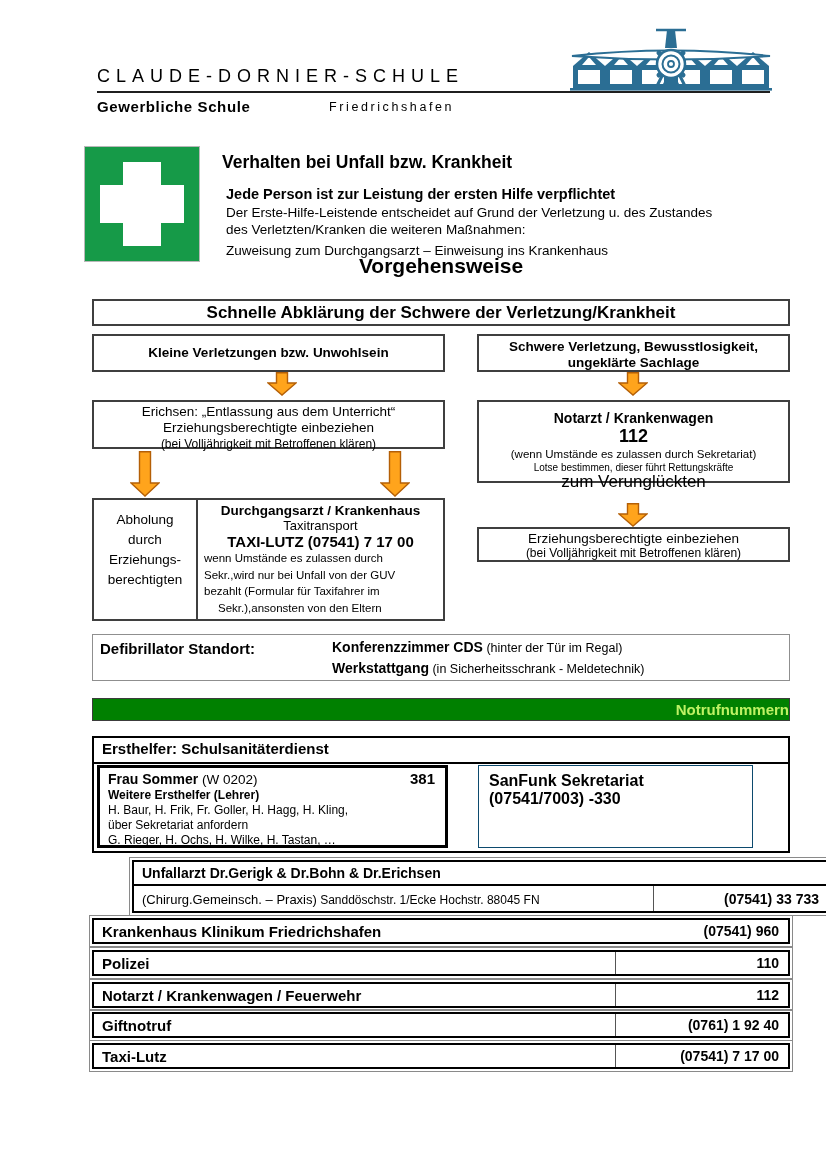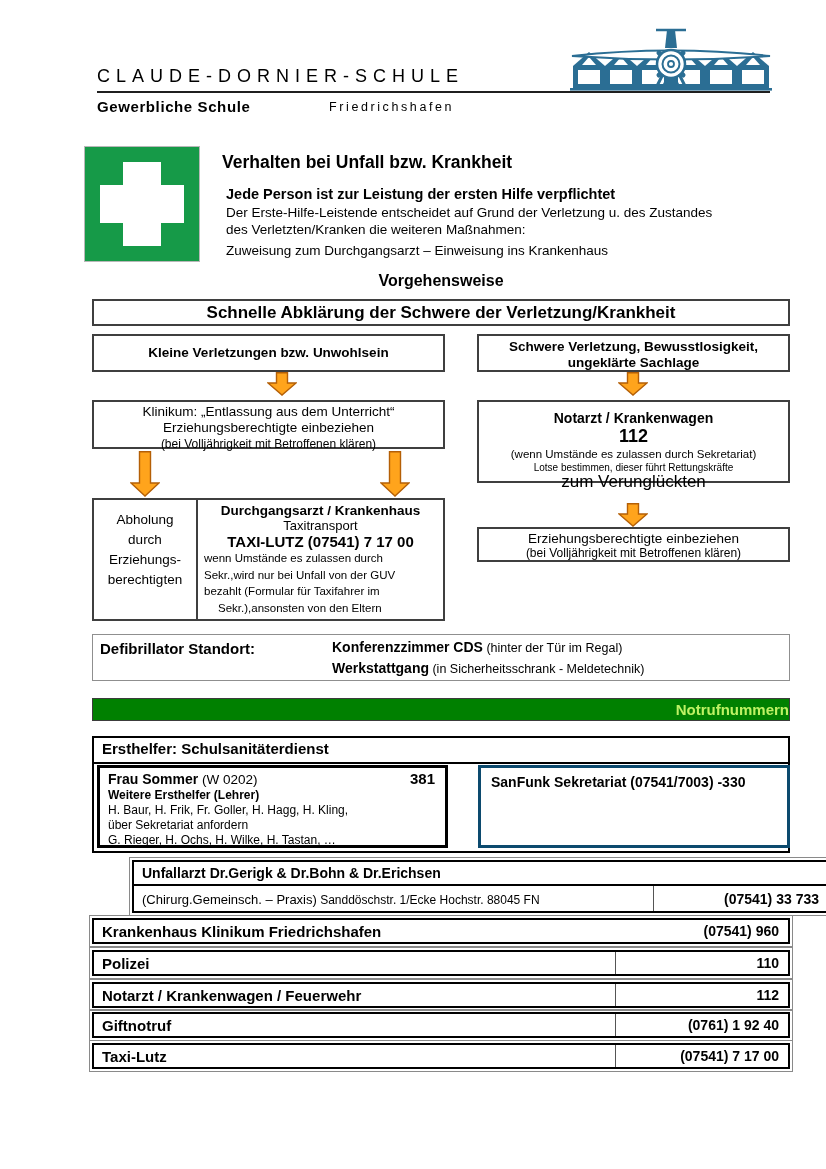--- a/index.html
+++ b/index.html
@@ -77,40 +77,40 @@
     <div class="bar" style="left:38px;top:15px;width:38px;height:84px;"></div>
     <div class="bar" style="left:15px;top:38px;width:84px;height:38px;"></div>
   </div>
 
   <div class="abs b" style="left:222px;top:152px;font-size:17.5px;">Verhalten bei Unfall bzw. Krankheit</div>
   <div class="abs b" style="left:226px;top:186px;font-size:14.5px;">Jede Person ist zur Leistung der ersten Hilfe verpflichtet</div>
   <div class="abs" style="left:226px;top:205px;font-size:13.5px;">Der Erste-Hilfe-Leistende entscheidet auf Grund der Verletzung u. des Zustandes</div>
   <div class="abs" style="left:226px;top:222px;font-size:13.5px;">des Verletzten/Kranken die weiteren Maßnahmen:</div>
   <div class="abs" style="left:226px;top:243px;font-size:13.5px;">Zuweisung zum Durchgangsarzt – Einweisung ins Krankenhaus</div>
 
-  <div class="abs ctr b" style="left:92px;top:272px;width:698px;font-size:16px;">Vorgehensweise</div>
+  <div class="abs ctr b" style="left:92px;top:254px;width:698px;font-size:21px;">Vorgehensweise</div>
 
   <div class="fc-box b" style="left:92px;top:299px;width:698px;height:27px;font-size:17px;line-height:23px;">Schnelle Abklärung der Schwere der Verletzung/Krankheit</div>
 
   <div class="fc-box b" style="left:92px;top:334px;width:353px;height:38px;font-size:13.5px;line-height:34px;">Kleine Verletzungen bzw. Unwohlsein</div>
 
   <div class="fc-box b" style="left:477px;top:334px;width:313px;height:38px;font-size:13.5px;line-height:16px;padding-top:3px;">
     <div>Schwere Verletzung, Bewusstlosigkeit,</div>
     <div>ungeklärte Sachlage</div>
   </div>
 
   <svg class="abs" style="left:267px;top:372px;" width="30" height="24" viewBox="0 0 30 24">
     <polygon points="9.5,0.8 20.5,0.8 20.5,11 29,11 15,23 1,11 9.5,11" fill="var(--arrow_fill,#ffa41c)" stroke="var(--arrow_stroke,#b45f06)" stroke-width="1.4"></polygon>
   </svg>
   <svg class="abs" style="left:618px;top:372px;" width="30" height="24" viewBox="0 0 30 24">
     <polygon points="9.5,0.8 20.5,0.8 20.5,11 29,11 15,23 1,11 9.5,11" fill="var(--arrow_fill,#ffa41c)" stroke="var(--arrow_stroke,#b45f06)" stroke-width="1.4"></polygon>
   </svg>
 
   <div class="fc-box" style="left:92px;top:400px;width:353px;height:49px;font-size:13.5px;line-height:16px;padding-top:2px;">
-    <div>Klinikum: „Entlassung aus dem Unterricht“</div>
+    <div>Erichsen: „Entlassung aus dem Unterricht“</div>
     <div>Erziehungsberechtigte einbeziehen</div>
     <div style="font-size:12px;">(bei Volljährigkeit mit Betroffenen klären)</div>
   </div>
 
   <div class="fc-box" style="left:477px;top:400px;width:313px;height:83px;padding-top:8px;">
     <div class="b" style="font-size:14px;">Notarzt / Krankenwagen</div>
     <div class="b" style="font-size:18px;line-height:21px;">112</div>
     <div style="font-size:11.5px;line-height:14px;">(wenn Umstände es zulassen durch Sekretariat)</div>
     <div style="font-size:10px;line-height:14px;">Lotse bestimmen, dieser führt Rettungskräfte</div>
     <div style="font-size:17px;line-height:14px;">zum Verunglückten</div>
@@ -168,21 +168,21 @@
     <div style="position:relative;">
       <span class="b" style="font-size:14px;">Frau Sommer</span><span style="font-size:13.5px;"> (W 0202)</span>
       <span class="b" style="position:absolute;right:2px;top:0;font-size:15px;">381</span>
     </div>
     <div class="b" style="font-size:12px;line-height:15px;">Weitere Ersthelfer (Lehrer)</div>
     <div style="font-size:12px;line-height:15px;">H. Baur, H. Frik, Fr. Goller, H. Hagg, H. Kling,</div>
     <div style="font-size:12px;line-height:15px;">über Sekretariat anfordern</div>
     <div style="font-size:12px;line-height:15px;">G. Rieger, H. Ochs, H. Wilke, H. Tastan, …</div>
   </div>
 
-  <div class="abs b" style="left:478px;top:765px;width:312px;height:83px;border:3px solid #0c4a6e;padding:6px 10px;font-size:14px;">SanFunk Sekretariat  (07541/7003) -330</div>
+  <div class="abs b" style="left:478px;top:765px;width:275px;height:83px;border:1px solid #0c4a6e;padding:6px 10px;font-size:16px;">SanFunk Sekretariat  (07541/7003) -330</div>
 
   <div class="dblbox" style="left:92px;top:860px;width:698px;height:53px;margin-left:40px;">
     <div class="b" style="height:24px;border-bottom:2px solid #000;font-size:14px;padding:3px 0 0 8px;box-sizing:border-box;">Unfallarzt Dr.Gerigk &amp; Dr.Bohn &amp; Dr.Erichsen</div>
     <div style="display:flex;height:25px;">
       <div style="flex:0 0 520px;border-right:1px solid #555;padding:4px 0 0 8px;box-sizing:border-box;white-space:nowrap;">
         <span style="font-size:13px;">(Chirurg.Gemeinsch. – Praxis)</span><span style="font-size:12px;"> Sanddöschstr. 1/Ecke Hochstr.  88045 FN</span>
       </div>
       <div class="b" style="flex:1;text-align:right;font-size:14px;padding:5px 9px 0 0;">(07541) 33 733</div>
     </div>
   </div>

